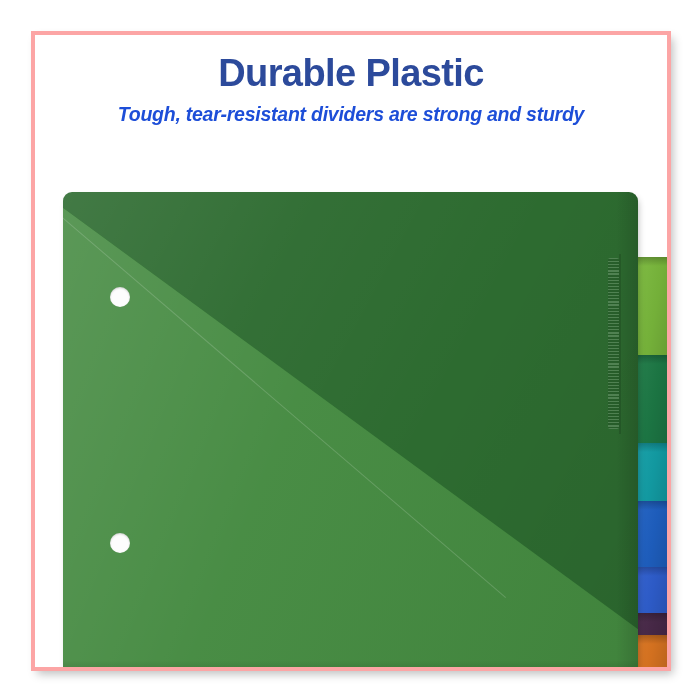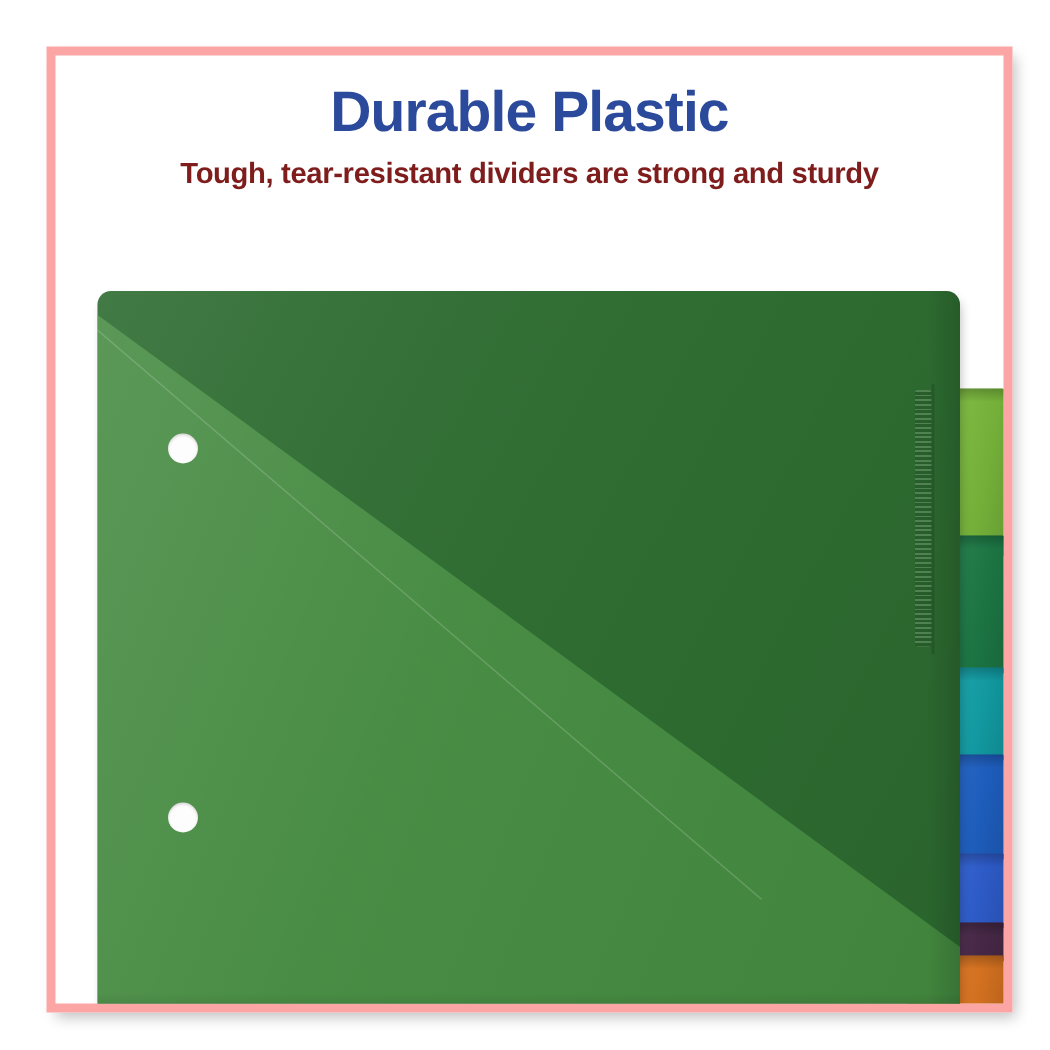--- a/index.html
+++ b/index.html
@@ -24,21 +24,21 @@
   }
 
   
   .product-card {
     position: absolute;
     left: 31px;
     top: 31px;
     width: 632px;
     height: 632px;
     background: #ffffff;
-    border: 6px solid #fca5a5;
+    border: 4px solid #fca5a5;
     box-shadow: 4px 5px 9px -2px rgba(0,0,0,0.26);
     overflow: hidden;
   }
 
   
   .headline {
     position: absolute;
     left: 0;
     top: 19px;
     width: 632px;
@@ -199,21 +199,21 @@
 </style>
 </head>
 <body>
 
 <div id="stage">
 
   <div class="product-card">
 
     <div class="headline" style="color: rgb(44, 74, 155);">Durable Plastic</div>
 
-    <div class="subhead" style="color: #7f1d1d;">
+    <div class="subhead" style="color: #1d4ed8; font-style: italic;">
       <span class="ln">Tough, tear-resistant dividers are strong and sturdy</span>
     </div>
 
     <div class="tab-stack">
       <div class="tab" style="top:32px;height:112px;background:#7ab93c;">
         <div class="sheen"></div>
         <div class="shade-top"></div>
       </div>
       <div class="tab" style="top:130px;height:92px;background:#1d7a46;">
         <div class="sheen"></div>

